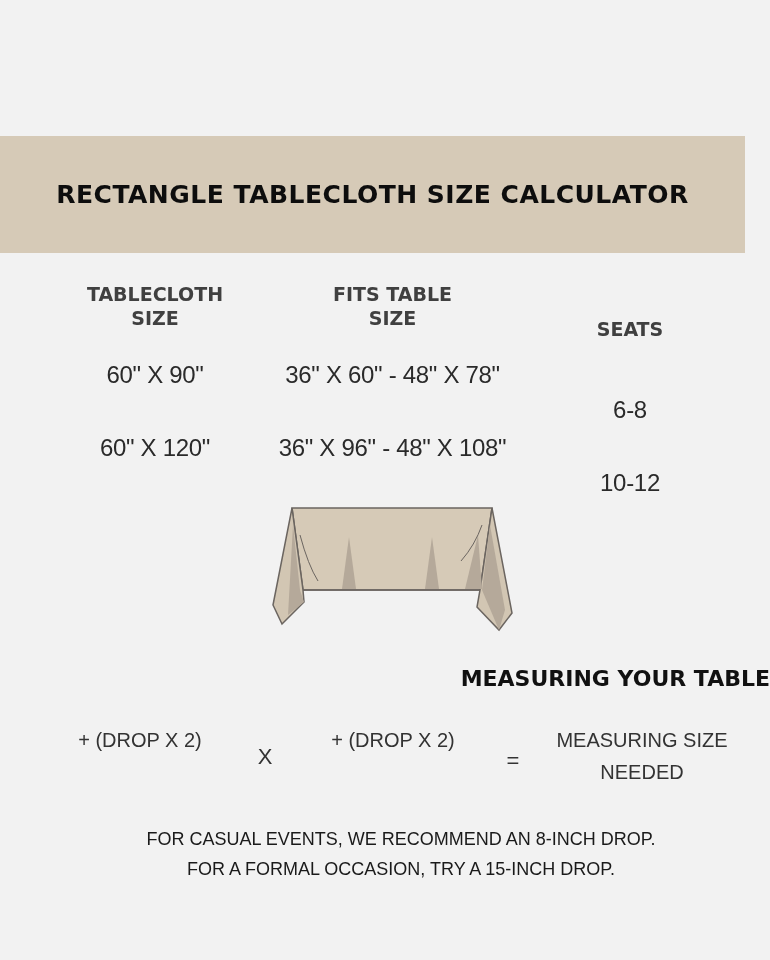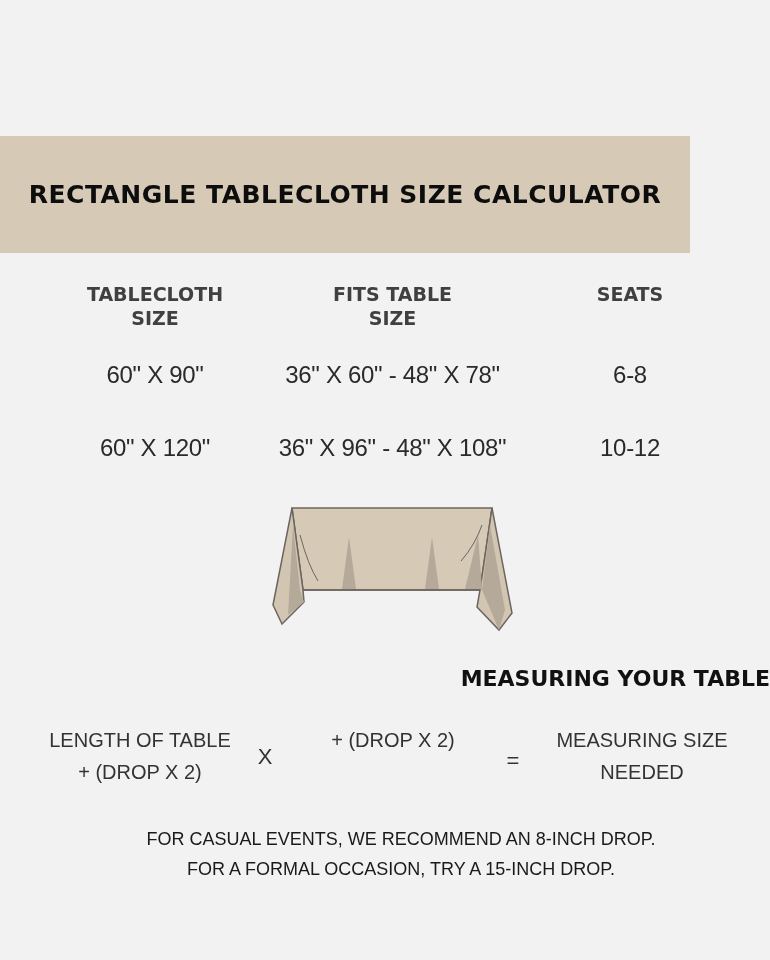--- a/index.html
+++ b/index.html
@@ -6,42 +6,42 @@
     body {
       width: 770px; height: 960px;
       background: #f2f2f2;
       font-family: "DejaVu Sans", sans-serif;
       color: #1a1a1a;
       position: relative;
       overflow: hidden;
     }
     .banner {
       position: absolute; left: 0; top: 136px;
-      width: 690px; height: 117px;
+      width: 745px; height: 117px;
       background: #d6cab7;
       display: flex; align-items: center; justify-content: center;
     }
     .banner h1 {
       margin: 0; font-size: 25px; font-weight: bold;
       letter-spacing: 0.5px; color: #0d0d0d;
       transform: scaleX(1.0);
     }
     .col-head {
       position: absolute; top: 282px;
       font-weight: bold; font-size: 19px; text-align: center;
       line-height: 24px; color: #404040;
     }
     .cell {
       position: absolute; font-size: 24px; text-align: center;
       color: #2a2a2a; font-weight: 300; letter-spacing: -0.3px;
       font-family: "Liberation Sans", sans-serif;
     }
     .c1 { left: 40px; width: 230px; }
     .c2 { left: 250px; width: 285px; }
-    .c3 { left: 540px; width: 180px; }
+    .c3 { left: 540px; width: 180px; margin-top: 35px; }
     .r1 { top: 361px; }
     .r2 { top: 434px; }
     .illus { position: absolute; left: 260px; top: 495px; width: 260px; height: 145px; }
     .section-title {
       position: absolute; top: 666px; left: 0; width: 770px;
       text-align: right; font-weight: bold; font-size: 22px; color: #111;
     }
     .formula {
       position: absolute; font-size: 20px; color: #333;
       text-align: center; line-height: 32px;
@@ -101,21 +101,20 @@
     <polygon points="218,40 205,94 222,94" fill="#b5a99a"></polygon>
     <path d="M40,40 Q48,70 58,86" stroke="#6b6560" stroke-width="1" fill="none"></path>
     <path d="M222,30 Q215,50 201,66" stroke="#6b6560" stroke-width="1" fill="none"></path>
     <line x1="43" y1="95" x2="220" y2="95" stroke="#6b6560" stroke-width="1.5"></line>
   </svg>
 </div>
 
 <div class="section-title">MEASURING YOUR TABLE</div>
 
 <div class="formula f1">
-  <div>LENGTH OF TABLE</div>
   <div>+ (DROP X 2)</div>
 </div>
 <div class="formula fx">X</div>
 <div class="formula f2">
   <div>+ (DROP X 2)</div>
 </div>
 <div class="formula feq">=</div>
 <div class="formula f3">
   <div>MEASURING SIZE</div>
   <div>NEEDED</div>

